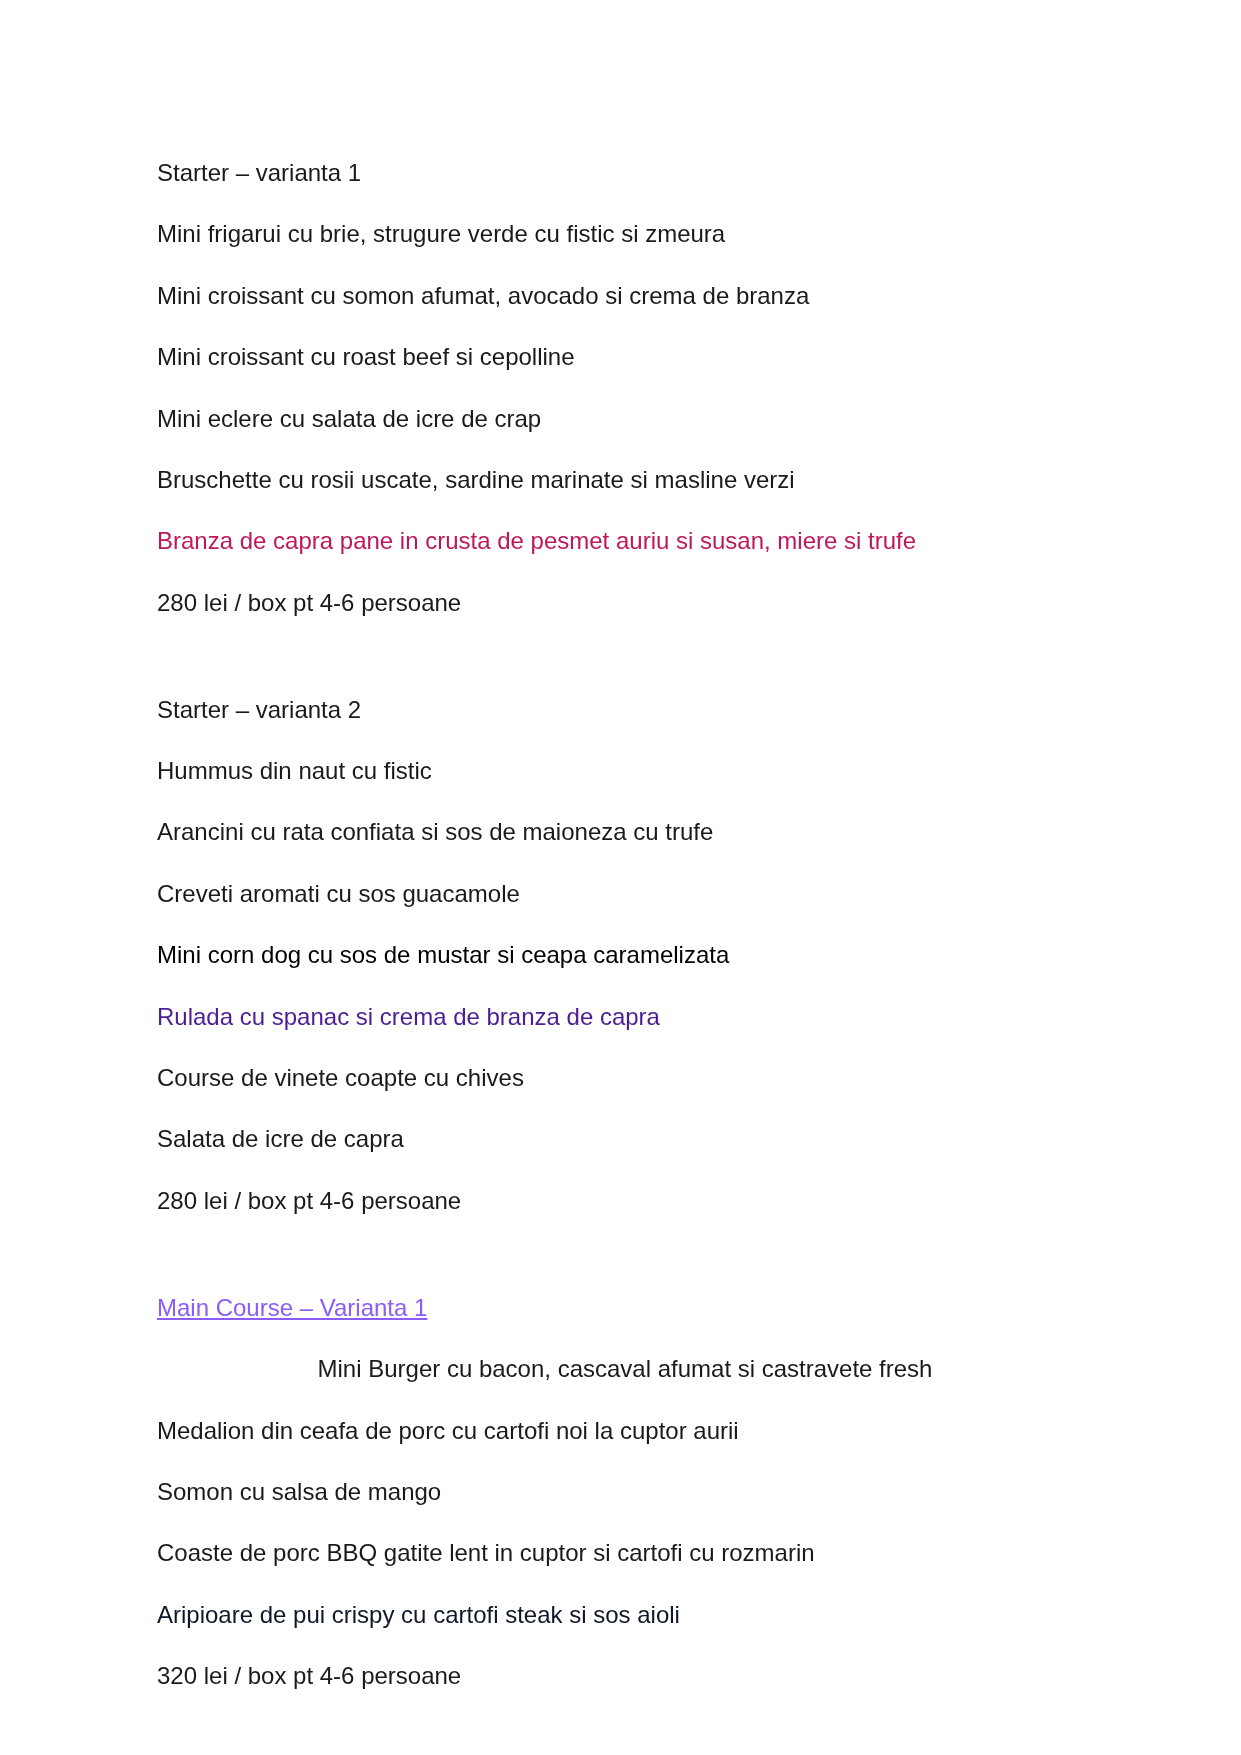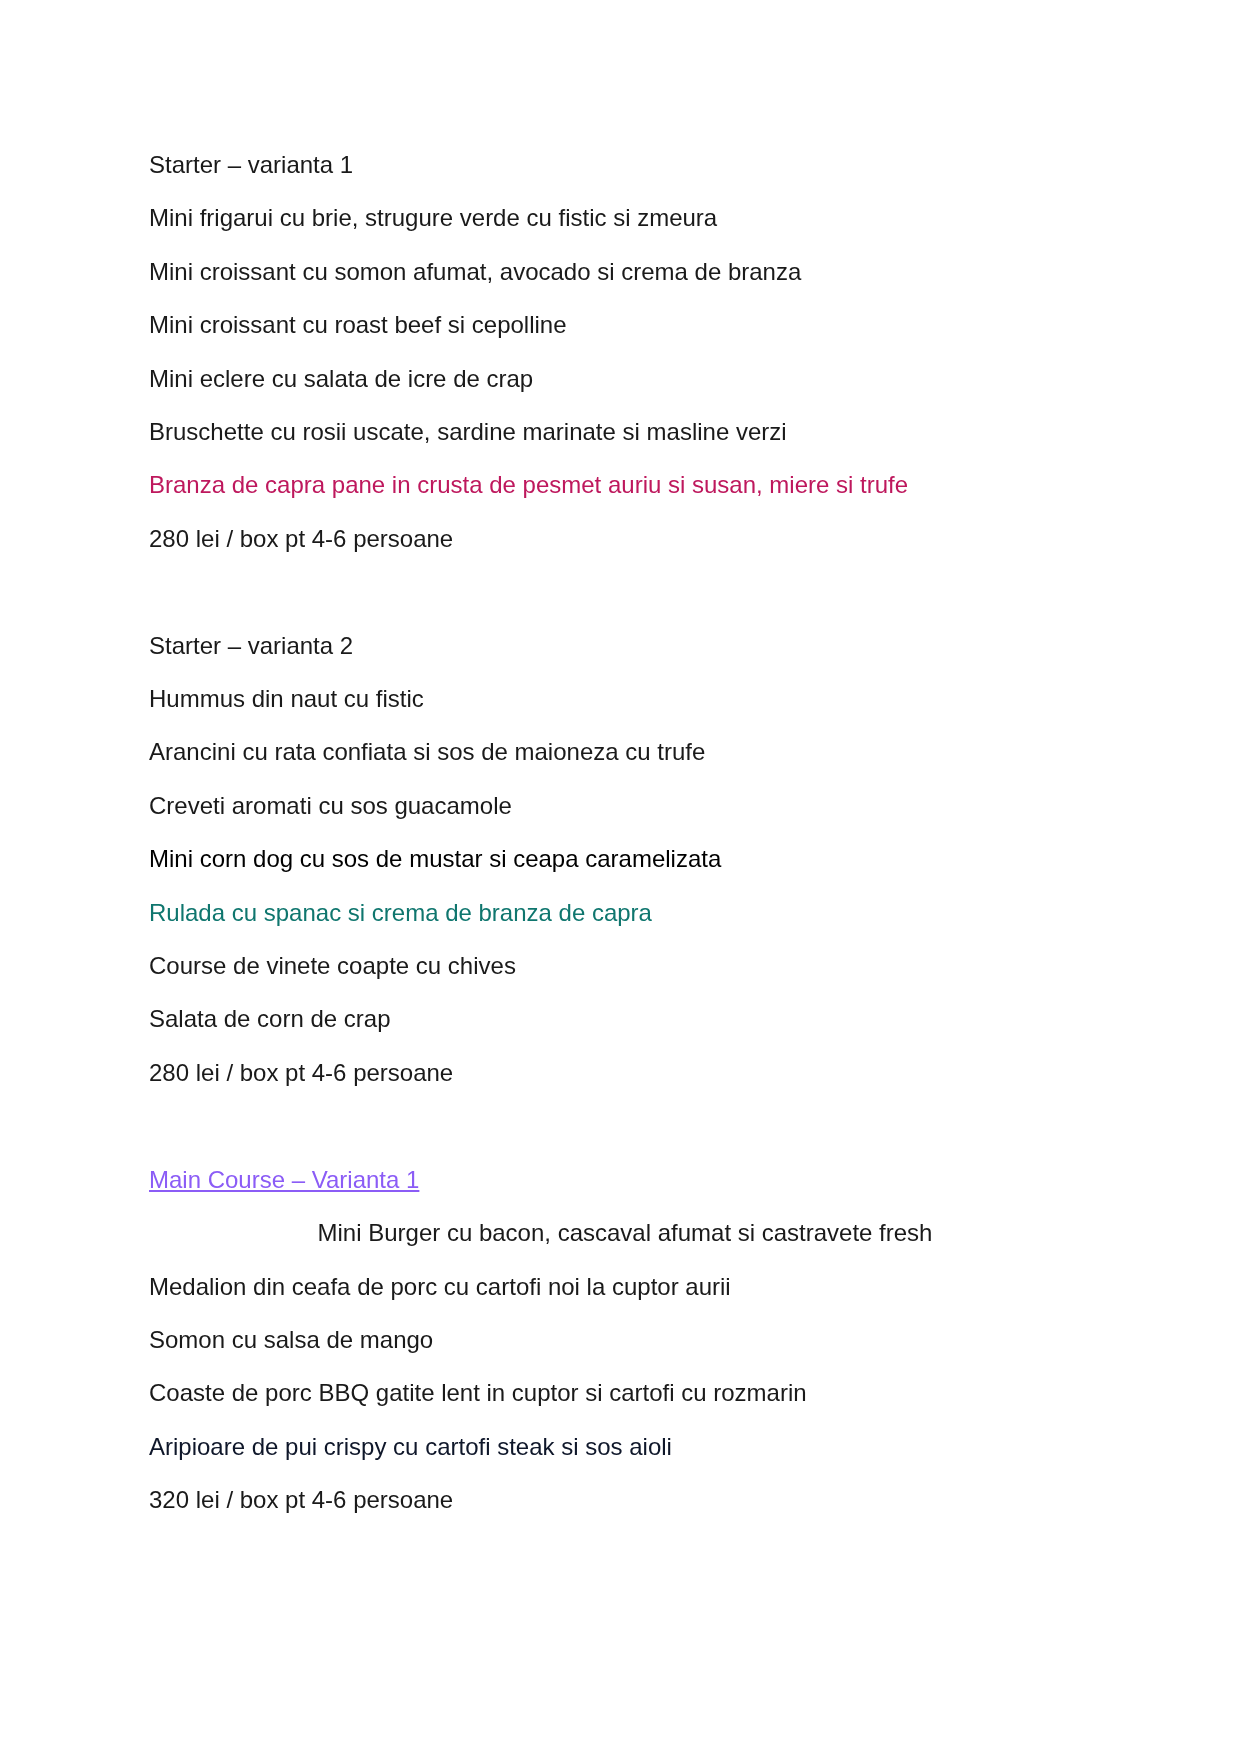--- a/index.html
+++ b/index.html
@@ -14,21 +14,21 @@
     font-family: "Liberation Sans", "DejaVu Sans", sans-serif;
   }
   .page {
     box-sizing: border-box;
     width: 1241px;
     height: 1755px;
     padding: 138px 140px 0 149px;
     background: #ffffff;
   }
   .line {
-    margin: 0;
+    margin: 8px;
     font-size: 24px;
     line-height: 53.4px;
     font-weight: 400;
     letter-spacing: 0px;
     white-space: nowrap;
     color: #1a1a1a;
   }
   .menu-section + .menu-section {
     margin-top: 53.4px; 
   }
@@ -46,23 +46,23 @@
       <p class="line" style="color: rgb(26, 26, 26);">Bruschette cu rosii uscate, sardine marinate si masline verzi</p>
       <p class="line" style="color: #be185d;">Branza de capra pane in crusta de pesmet auriu si susan, miere si trufe</p>
       <p class="line" style="color: rgb(26, 26, 26);">280 lei / box pt 4-6 persoane</p>
     </section>
     <section class="menu-section">
       <p class="line" style="color: rgb(26, 26, 26);">Starter – varianta 2</p>
       <p class="line" style="color: rgb(26, 26, 26);">Hummus din naut cu fistic</p>
       <p class="line" style="color: rgb(26, 26, 26);">Arancini cu rata confiata si sos de maioneza cu trufe</p>
       <p class="line" style="color: rgb(26, 26, 26);">Creveti aromati cu sos guacamole</p>
       <p class="line" style="color: #000000;">Mini corn dog cu sos de mustar si ceapa caramelizata</p>
-      <p class="line" style="color: #0f766e;">Rulada cu spanac si crema de branza de capra</p>
+      <p class="line" style="color: #4c1d95;">Rulada cu spanac si crema de branza de capra</p>
       <p class="line" style="color: rgb(26, 26, 26);">Course de vinete coapte cu chives</p>
-      <p class="line" style="color: rgb(26, 26, 26);">Salata de corn de crap</p>
+      <p class="line" style="color: rgb(26, 26, 26);">Salata de icre de capra</p>
       <p class="line" style="color: rgb(26, 26, 26);">280 lei / box pt 4-6 persoane</p>
     </section>
     <section class="menu-section">
       <p class="line" style="color: #8b5cf6; text-decoration: underline;">Main Course – Varianta 1</p>
       <p class="line" style="color: rgb(26, 26, 26); text-align: center;">Mini Burger cu bacon, cascaval afumat si castravete fresh</p>
       <p class="line" style="color: rgb(26, 26, 26);">Medalion din ceafa de porc cu cartofi noi la cuptor aurii</p>
       <p class="line" style="color: rgb(26, 26, 26);">Somon cu salsa de mango</p>
       <p class="line" style="color: rgb(26, 26, 26);">Coaste de porc BBQ gatite lent in cuptor si cartofi cu rozmarin</p>
       <p class="line" style="color: #0f172a;">Aripioare de pui crispy cu cartofi steak si sos aioli</p>
       <p class="line" style="color: rgb(26, 26, 26);">320 lei / box pt 4-6 persoane</p>

